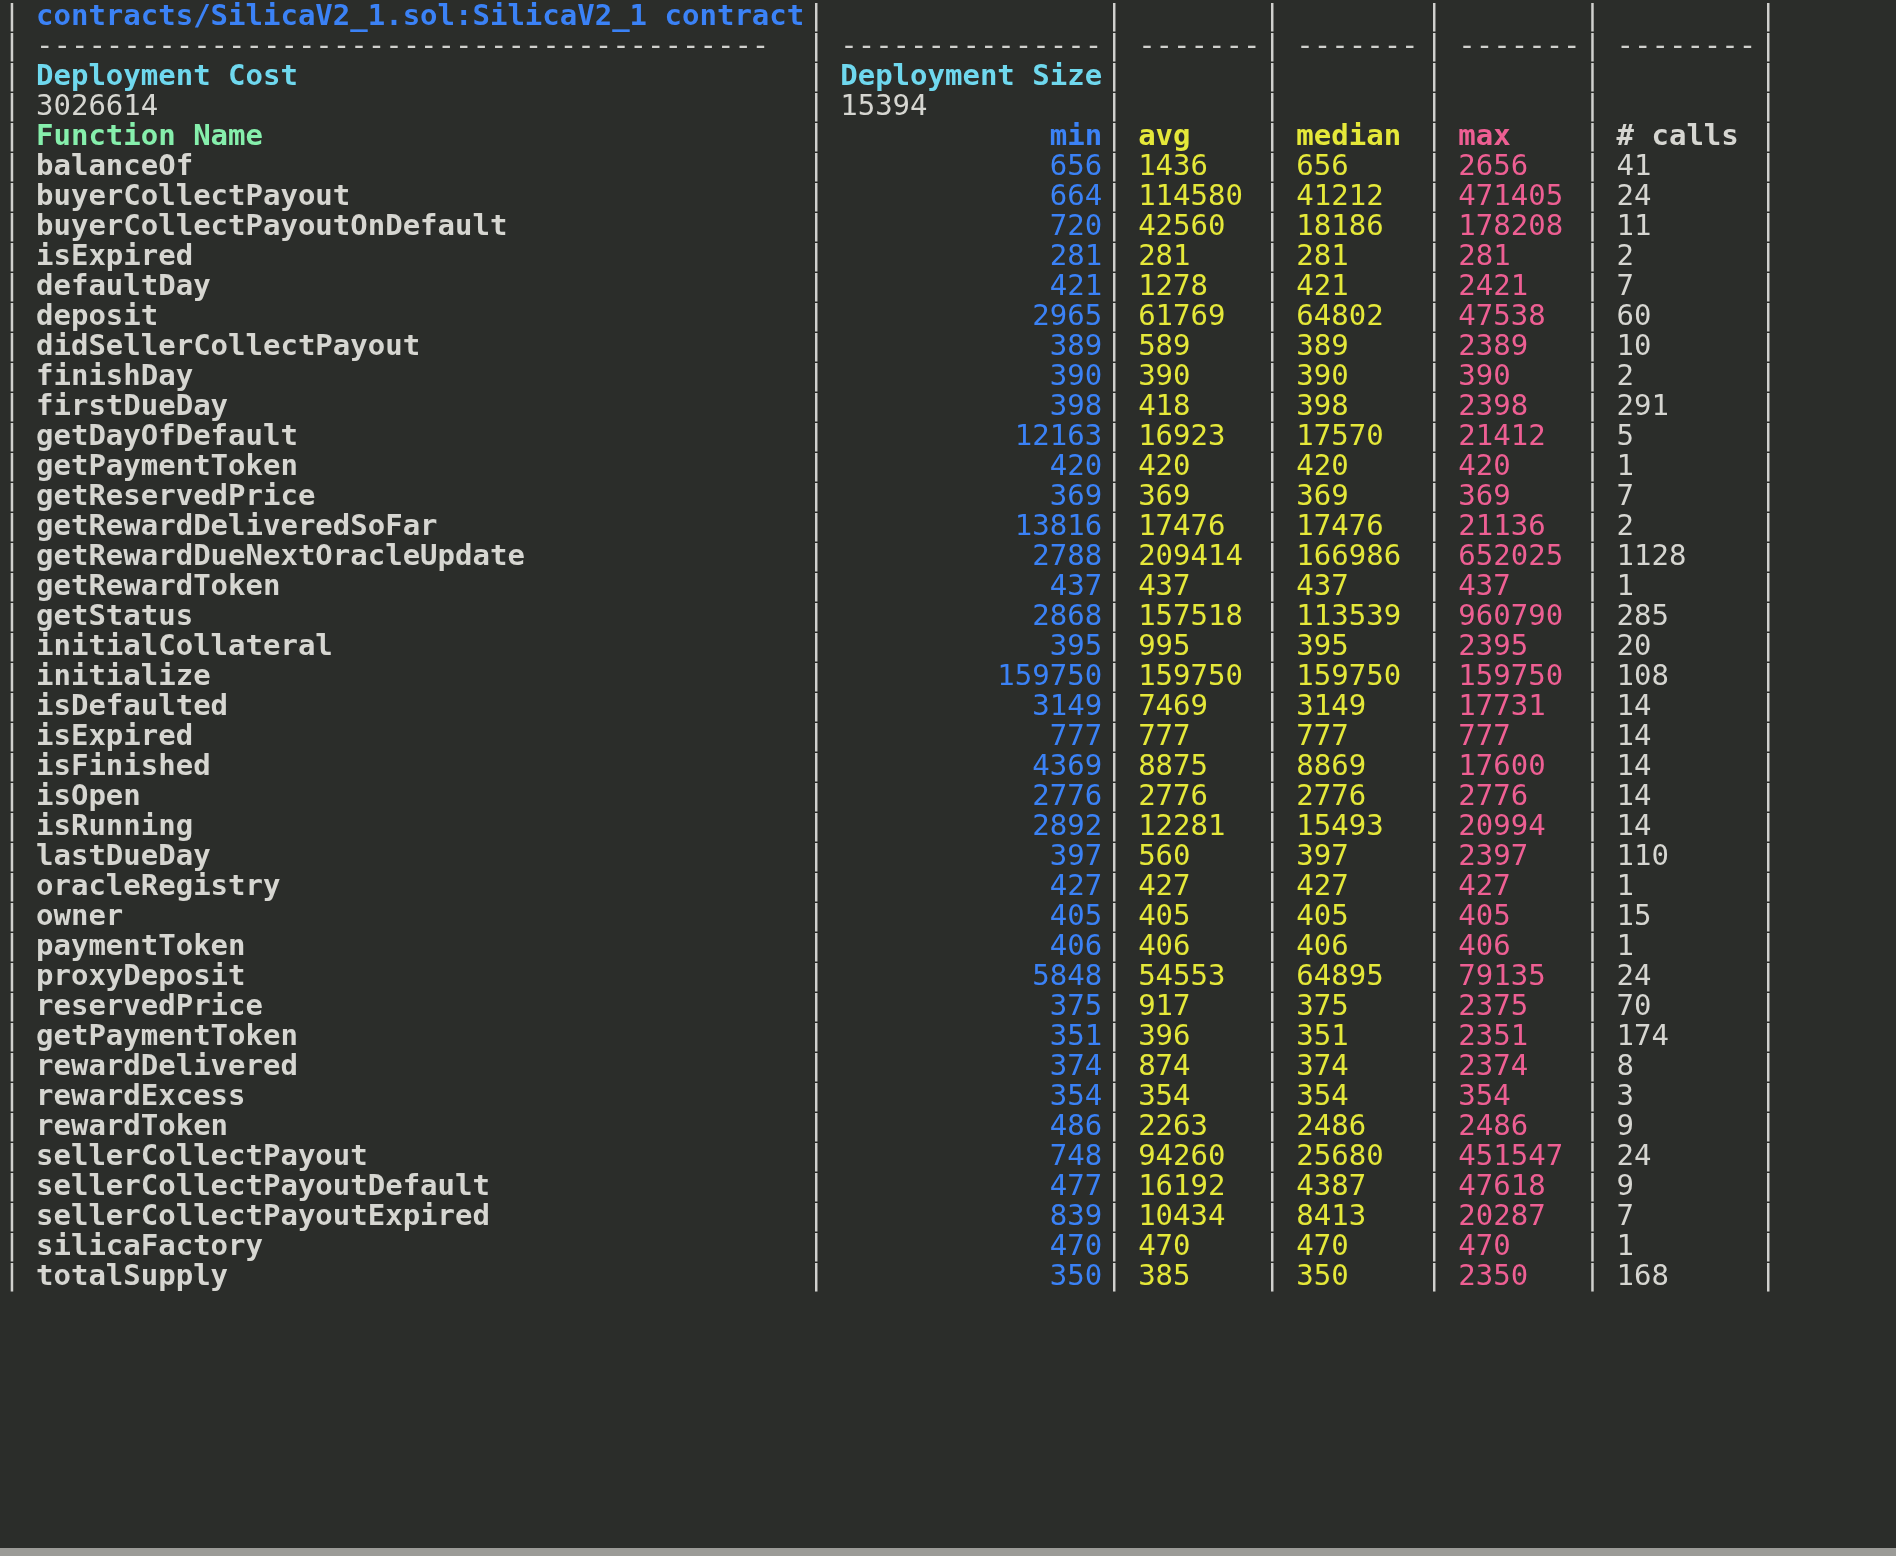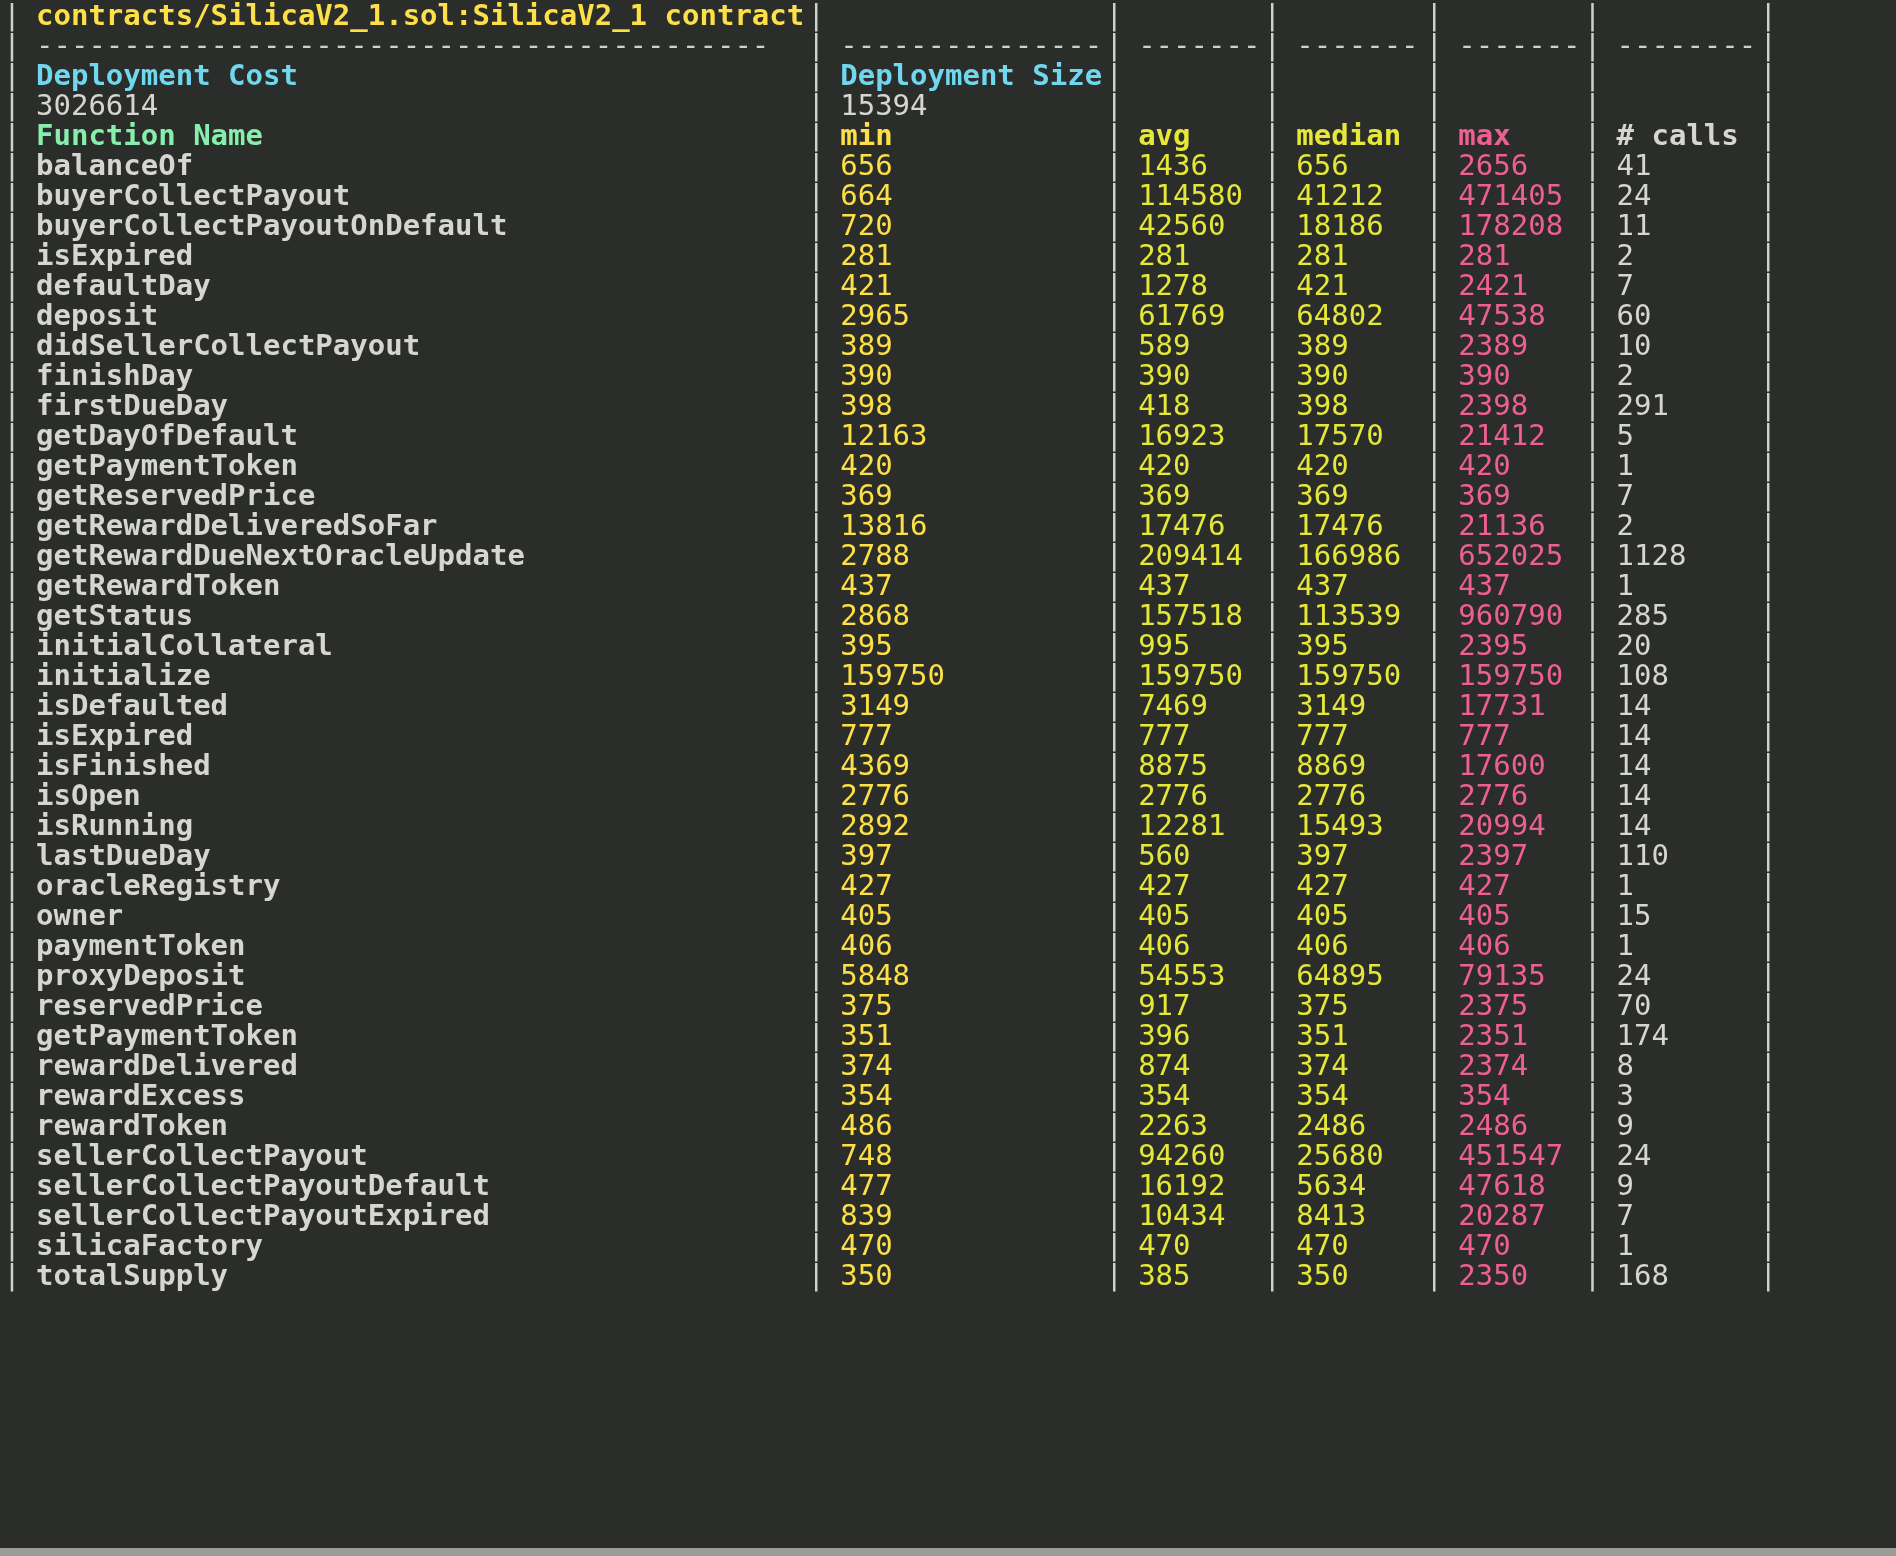--- a/index.html
+++ b/index.html
@@ -52,21 +52,21 @@
 
   .pipe {
     color: #d0d0cd;
     text-align: center;
   }
   .cell { padding-left: 12px !important; }
 
   .c-white    { color: #d6d6d1; }
   .c-cyan     { color: #6fd8ee; font-weight: bold; }
   .c-purple   { color: #86efac; font-weight: bold; }
-  .c-green    { color: #fde047; }
+  .c-green    { color: #3b82f6; text-align: right; }
   .c-yellow   { color: #e5e839; }
   .c-pink     { color: #ee5f93; }
   .c-grey     { color: #d6d6d1; }
   .bold { font-weight: bold; }
 
   .sep {
     color: #d0d0cd;
     white-space: pre;
     overflow: hidden;
     display: block;
@@ -695,21 +695,21 @@
           <td class="pipe">|</td>
         </tr>
         <tr>
           <td class="pipe">|</td>
           <td class="cell c-white bold">sellerCollectPayoutDefault</td>
           <td class="pipe">|</td>
           <td class="cell c-green">477</td>
           <td class="pipe">|</td>
           <td class="cell c-yellow">16192</td>
           <td class="pipe">|</td>
-          <td class="cell c-yellow">5634</td>
+          <td class="cell c-yellow">4387</td>
           <td class="pipe">|</td>
           <td class="cell c-pink">47618</td>
           <td class="pipe">|</td>
           <td class="cell c-grey">9</td>
           <td class="pipe">|</td>
         </tr>
         <tr>
           <td class="pipe">|</td>
           <td class="cell c-white bold">sellerCollectPayoutExpired</td>
           <td class="pipe">|</td>

